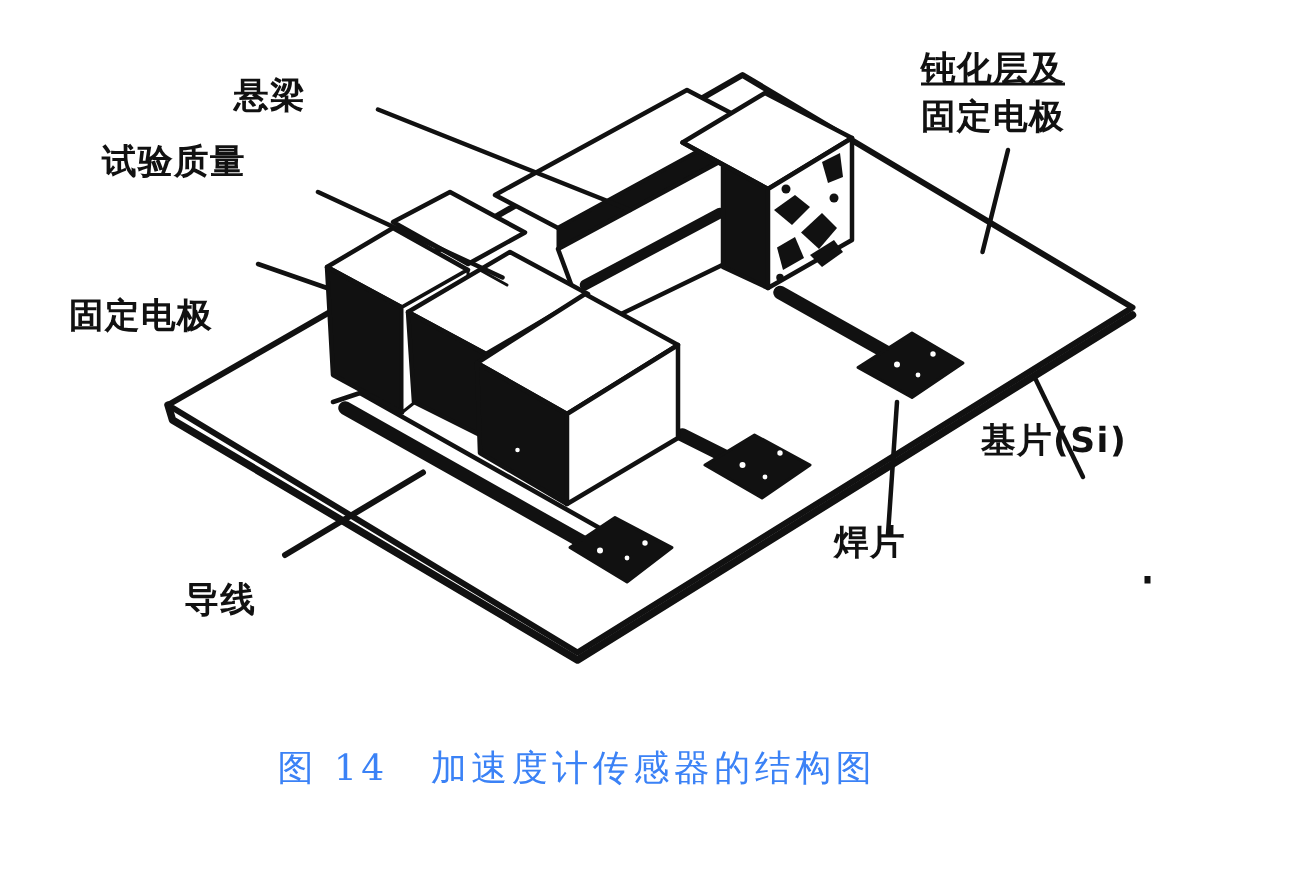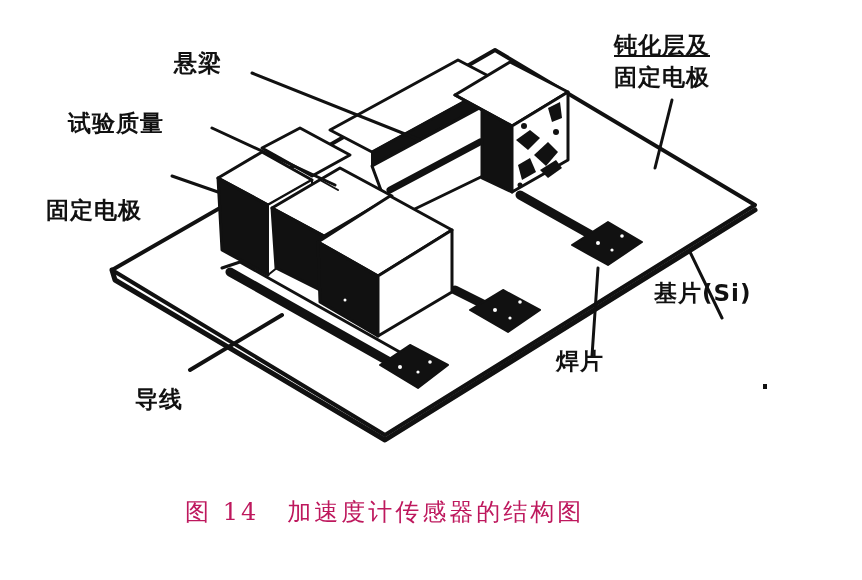--- a/index.html
+++ b/index.html
@@ -29,21 +29,21 @@
       white-space: nowrap;
       letter-spacing: 1px;
     }
     .lbl-big { font-size: 23px; }
     .caption {
       position: absolute;
       left: 185px;
       top: 496px;
       font-family: "DejaVu Serif", serif;
       font-size: 24px;
-      color: #be185d;
+      color: #3b82f6;
       white-space: nowrap;
       letter-spacing: 3px;
     }
     .caption .num { margin-right: 28px; }
     .dot {
       position: absolute;
       left: 763px;
       top: 384px;
       width: 4px;
       height: 5px;
@@ -142,26 +142,26 @@
     </g>
 
     <g stroke-width="3">
       <line x1="252" y1="73" x2="420" y2="140"></line>
       <line x1="212" y1="128" x2="335" y2="185"></line>
       <line x1="172" y1="176" x2="218" y2="192"></line>
     </g>
   </g>
 </svg>
 
-<div class="label lbl-big" style="left:174px; top:48px;">悬梁</div>
-<div class="label lbl-big" style="left:68px; top:108px;">试验质量</div>
+<div class="label lbl-big" style="left:156px; top:48px;">悬梁</div>
+<div class="label lbl-big" style="left:68px; top:92px;">试验质量</div>
 <div class="label lbl-big" style="left:46px; top:160px;margin-top:35px;">固定电极</div>
 <div class="label lbl-big" style="left:614px; top:30px;text-decoration:underline;">钝化层及</div>
 <div class="label lbl-big" style="left:614px; top:62px;">固定电极</div>
 <div class="label lbl-big" style="left:654px; top:278px;">基片(Si)</div>
 <div class="label lbl-big" style="left:556px; top:346px;font-family:Liberation Mono, monospace;">焊片</div>
-<div class="label lbl-big" style="left:135px; top:384px;">导线</div>
+<div class="label lbl-big" style="left:123px; top:384px;">导线</div>
 
 <div class="dot"></div>
 
 <div class="caption">
   <span class="num">图 14</span><span>加速度计传感器的结构图</span>
 </div>
 
 </body></html>

